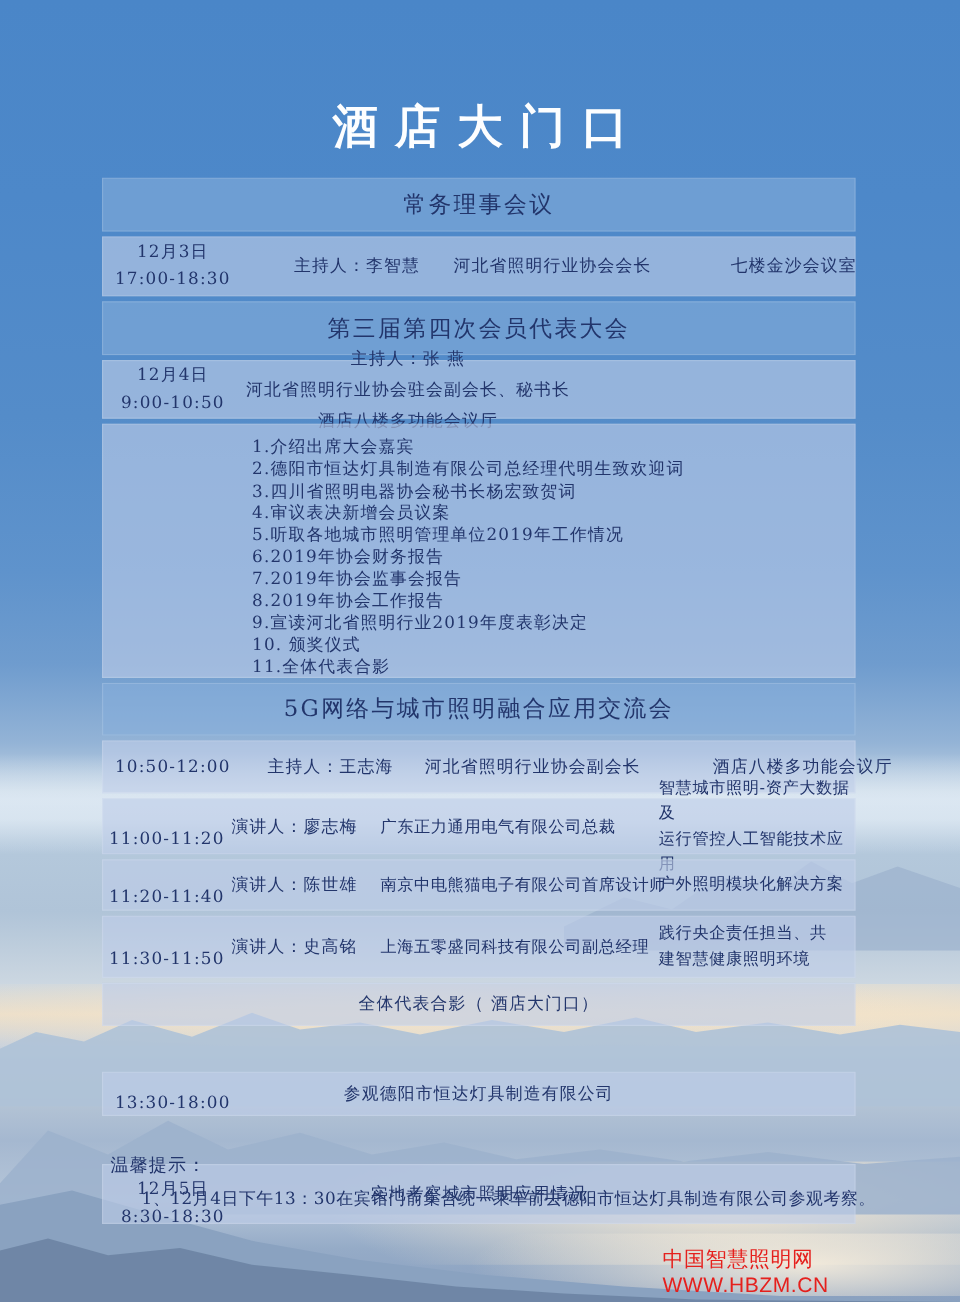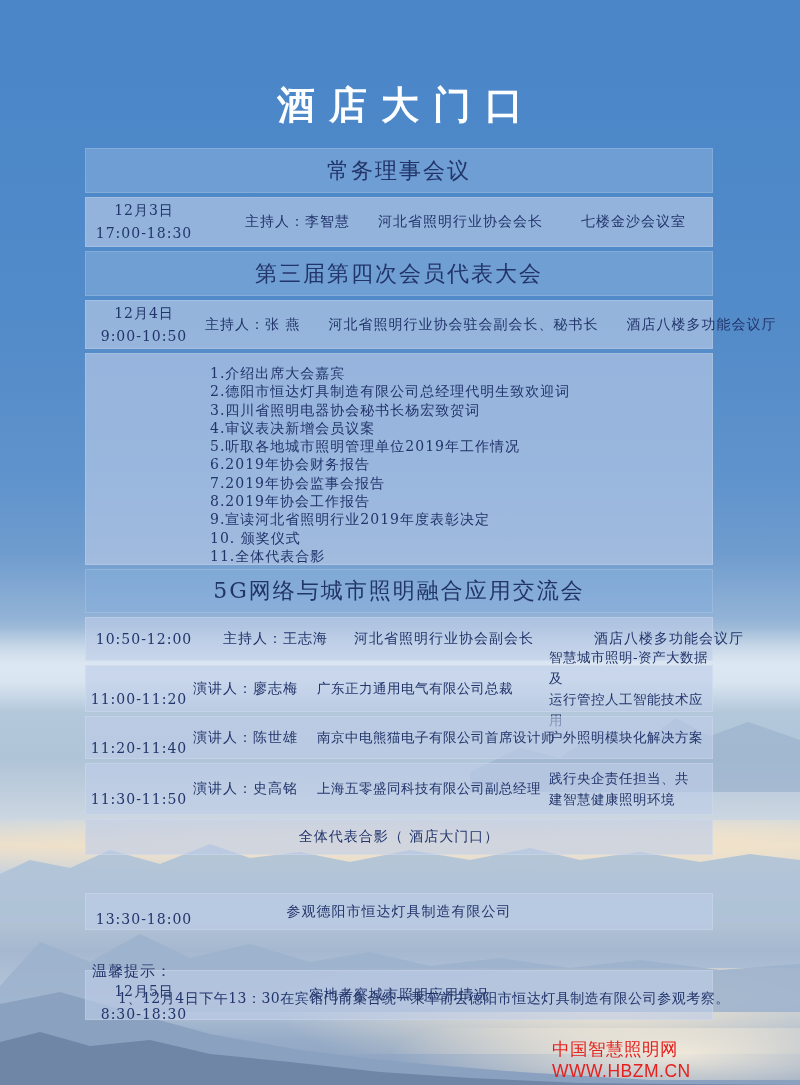--- a/index.html
+++ b/index.html
@@ -29,28 +29,28 @@
     position:absolute;top:80px;left:0;right:0;z-index:3;text-align:center;
     color:#fdfeff;font-size:38px;font-weight:700;letter-spacing:14px;text-indent:14px;
   }
   
   .box{
     position:absolute;left:85px;width:628px;box-sizing:border-box;z-index:2;
     color:#22356b;font-size:14px;letter-spacing:1px;
     box-shadow:inset 0 0 0 1px rgba(255,255,255,.15);
   }
   .box.hdr{background:rgba(134,174,218,.58);display:flex;align-items:center;justify-content:center;
-    font-size:22px;letter-spacing:2px;}
+    font-size:19px;letter-spacing:2px;}
   .box.row{background:rgba(190,205,233,.62);display:flex;align-items:center;}
   .when{width:118px;flex:0 0 118px;text-align:center;line-height:23px;}
   .host-line{display:flex;align-items:center;white-space:nowrap;}
   .g1 .host-line{padding-left:42px;gap:28px;}
-  .g2 .host-line{padding-left:2px;gap:28px;}
+  .g2 .host-line{padding-left:2px;gap:8px;flex-direction:column;}
   .g3 .host-line{padding-left:20px;gap:26px;}
-  .g1 .venue{margin-left:10px;}
+  .g1 .venue{margin-left:38px;}
   .g3 .venue{margin-left:34px;}
   
   .box.list{background:rgba(190,205,233,.62);padding:11px 10px 0 125px;}
   .box.list .item{line-height:18.3px;white-space:nowrap;}
   
   .box.talk{background:rgba(190,205,233,.62);display:flex;align-items:center;}
   .t-time{width:108px;flex:0 0 108px;text-align:center;margin-top:20px;}
   .t-speaker{width:124px;flex:0 0 124px;}
   .t-company{width:232px;flex:0 0 232px;font-size:13.5px;letter-spacing:.5px;white-space:nowrap;}
   .t-topic{flex:1;font-size:13.5px;letter-spacing:.5px;line-height:21px;}

